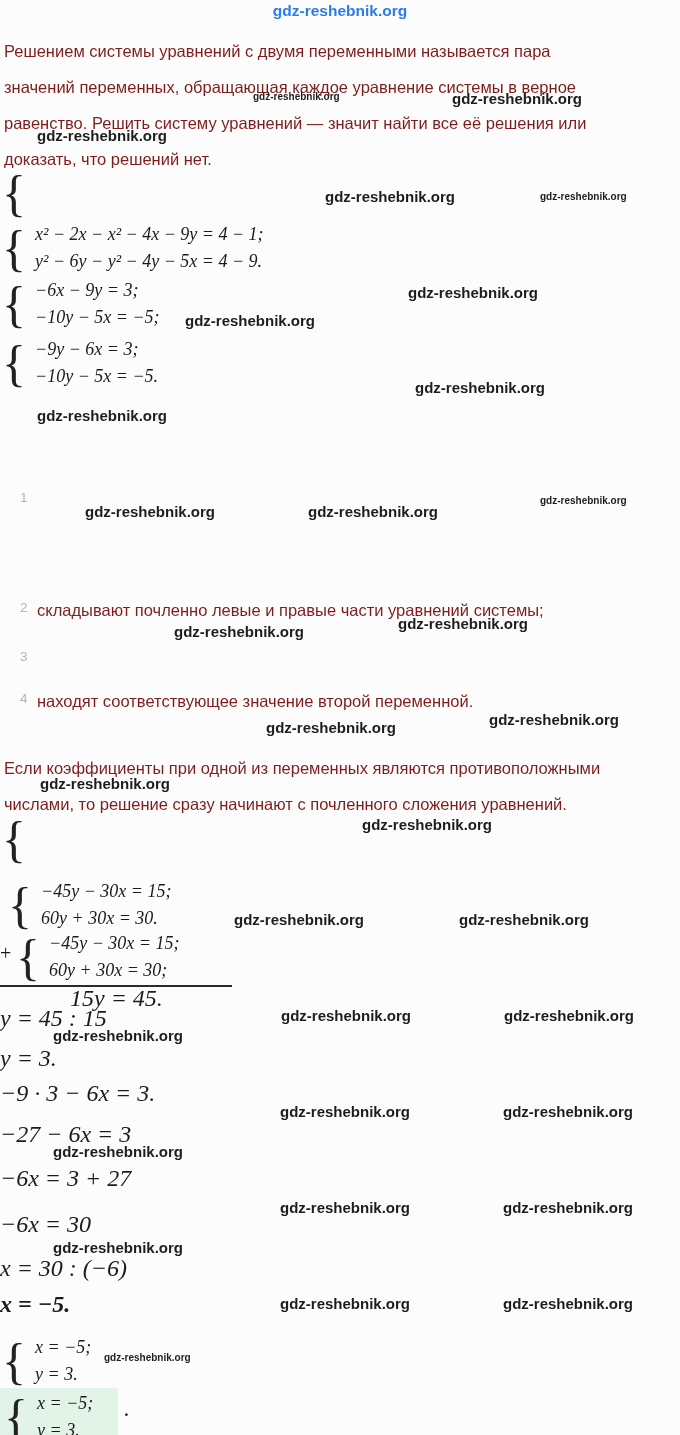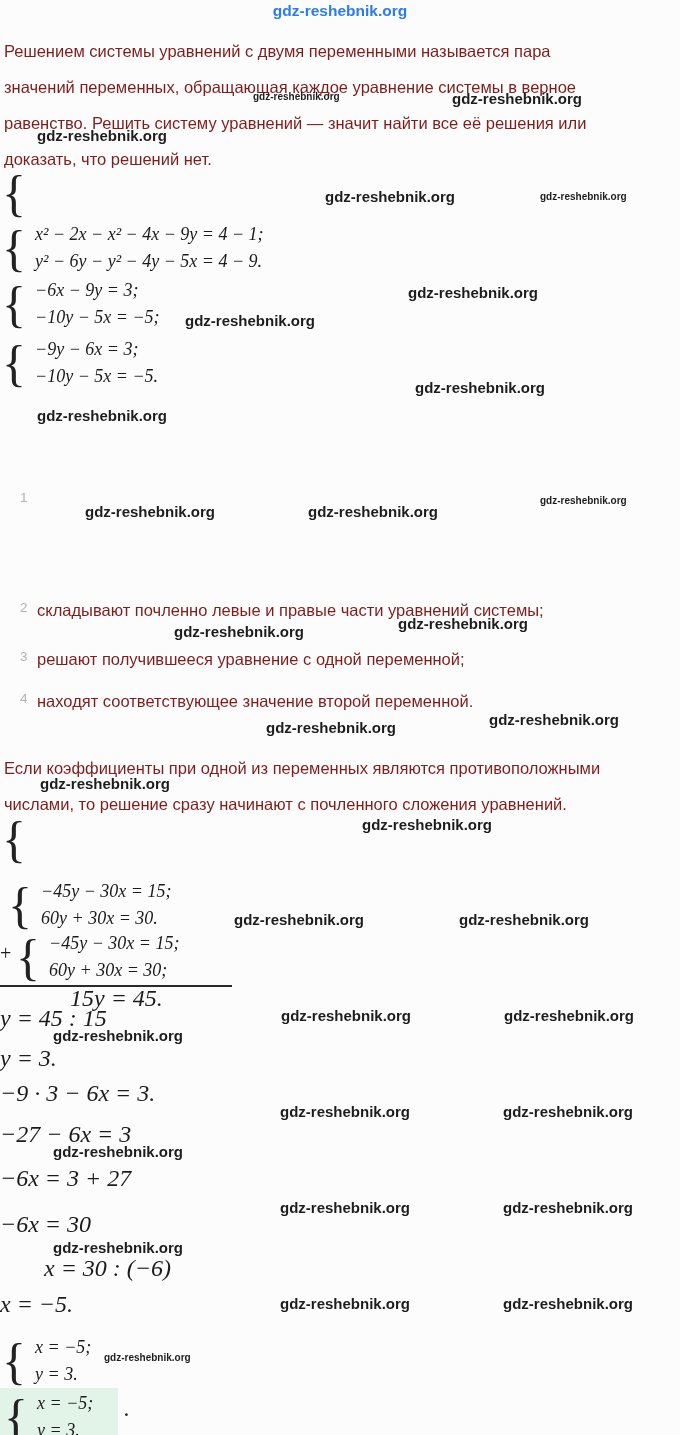--- a/index.html
+++ b/index.html
@@ -136,21 +136,20 @@
 −10y − 5x = −5.</div>
   </div>
 
 
   <span class="step-num" style="left:20px; top:489px;">1</span>
 
   <span class="step-num" style="left:20px; top:599px;">2</span>
   <div class="txt" style="left:37px; top:592px;">складывают почленно левые и правые части уравнений системы;</div>
 
   <span class="step-num" style="left:20px; top:648px;">3</span>
-  <div class="txt" style="left:37px; top:641px;">решают получившееся уравнение с одной переменной;</div>
 
   <span class="step-num" style="left:20px; top:690px;">4</span>
   <div class="txt" style="left:4px; top:750px;">Если коэффициенты при одной из переменных являются противоположными
 числами, то решение сразу начинают с почленного сложения уравнений.</div>
 
   <div class="txt" style="left:37px; top:683px;">находят соответствующее значение второй переменной.</div>
 
   <div class="sys" style="left:2px; top:812px;">
     <span class="brace">{</span>
   </div>
@@ -169,22 +168,22 @@
   </div>
   <div class="sum-rule" style="top:985px;"></div>
   <div class="eq" style="left:70px; top:988px;">15y = 45.</div>
 
   <div class="eq" style="left:0px; top:1008px;">y = 45 : 15</div>
   <div class="eq" style="left:0px; top:1048px;">y = 3.</div>
   <div class="eq" style="left:0px; top:1083px;">−9 · 3 − 6x = 3.</div>
   <div class="eq" style="left:0px; top:1124px;">−27 − 6x = 3</div>
   <div class="eq" style="left:0px; top:1168px;">−6x = 3 + 27</div>
   <div class="eq" style="left:0px; top:1214px;">−6x = 30</div>
-  <div class="eq" style="left:0px; top:1258px;margin-left:44px;">x = 30 : (−6)</div>
-  <div class="eq" style="left:0px; top:1294px;">x = −5.</div>
+  <div class="eq" style="left:0px; top:1258px;">x = 30 : (−6)</div>
+  <div class="eq" style="left:0px; top:1294px;font-weight:bold;">x = −5.</div>
 
   <div class="sys" style="left:2px; top:1334px;">
     <span class="brace">{</span>
     <div class="mlines">x = −5;
 y = 3.</div>
   </div>
 
   <div class="answer-box">
     <div class="sys" style="left:4px; top:2px;">
       <span class="brace">{</span>

